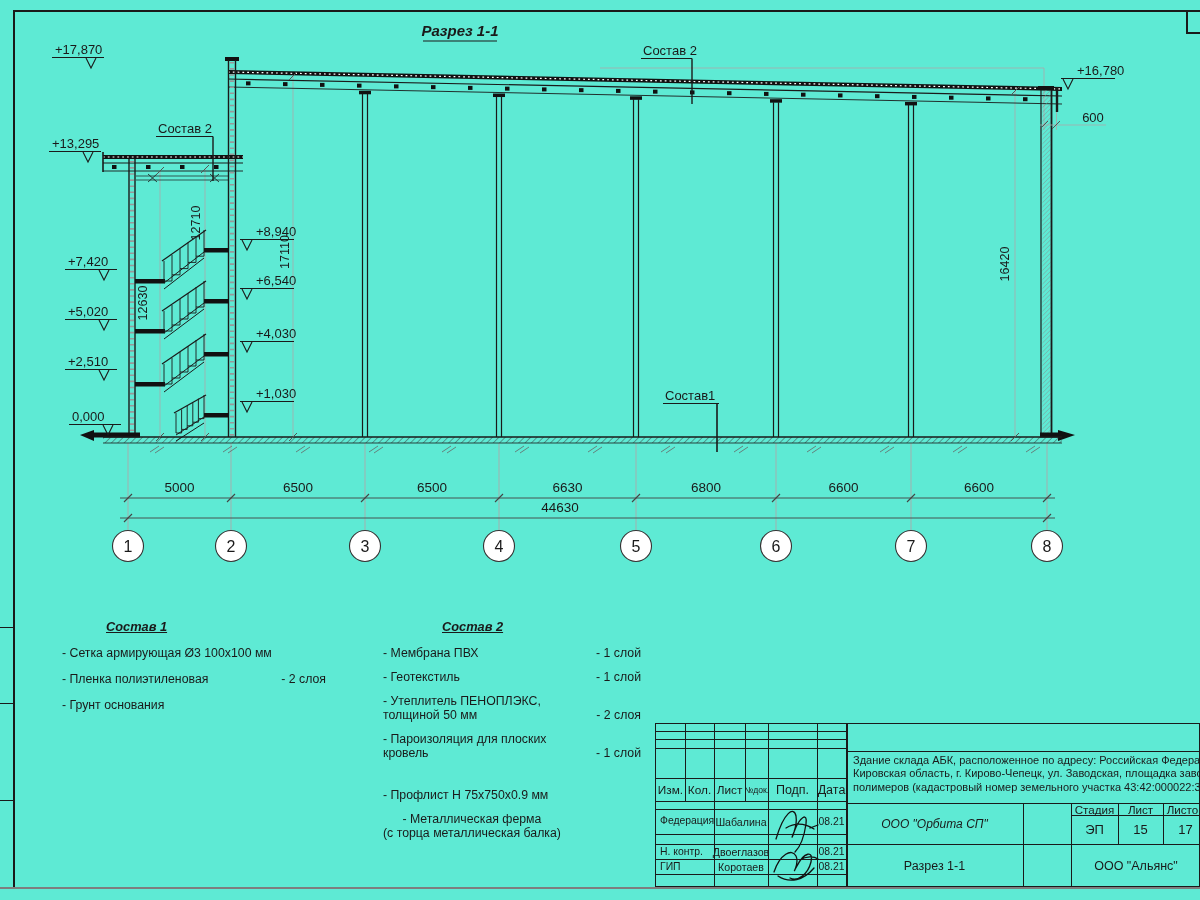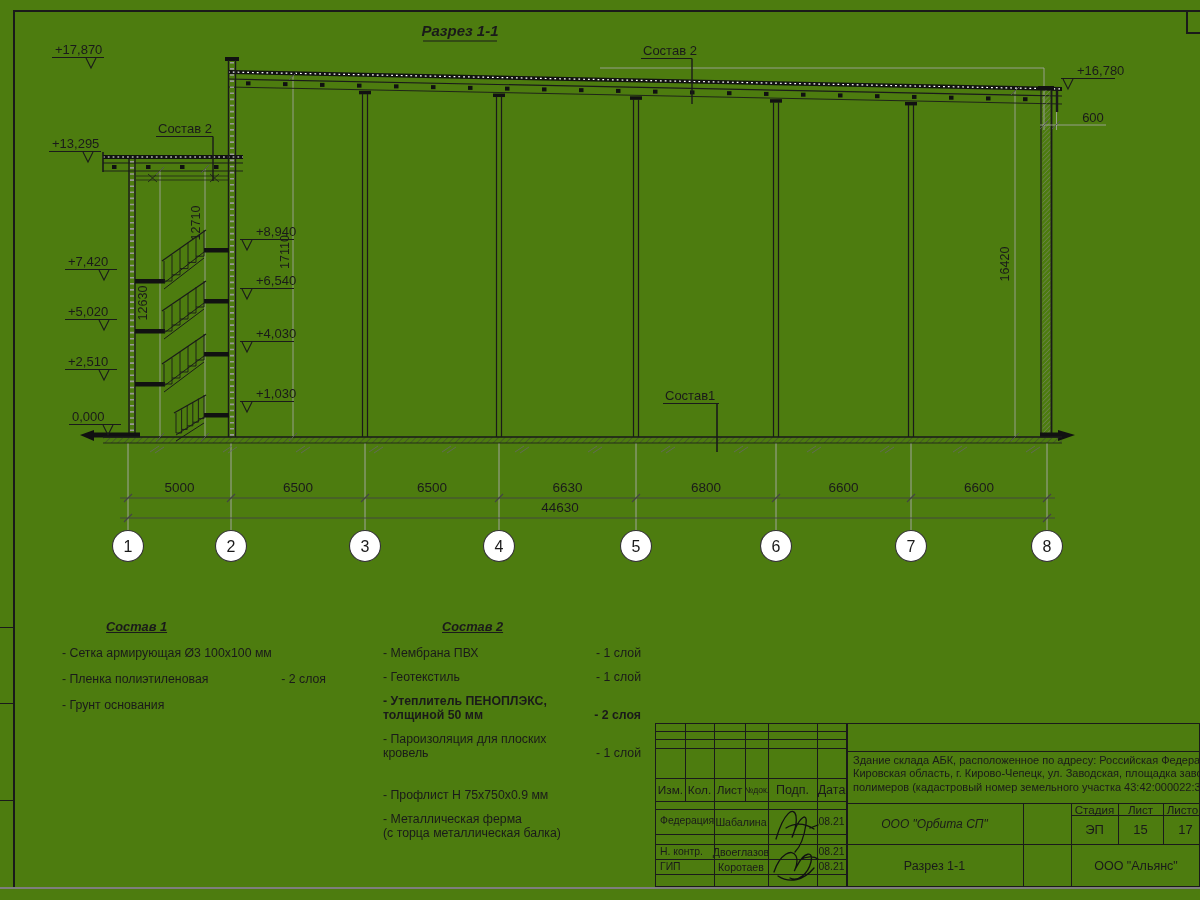--- a/index.html
+++ b/index.html
@@ -1,16 +1,16 @@
 <!DOCTYPE html>
 <html><head>
 <meta charset="utf-8">
 <style>
   html,body{margin:0;padding:0;background:#fff;}
-  .sheet{position:relative;width:1200px;height:900px;background:#4d7c0f;overflow:hidden;
+  .sheet{position:relative;width:1200px;height:900px;background:#5eead4;overflow:hidden;
          font-family:"Liberation Sans",sans-serif;color:#1a1a1a;}
   .hl{position:absolute;background:#1a1a1a;}
   .grayl{position:absolute;background:#7e7e7e;}
   svg text{font-family:"Liberation Sans",sans-serif;fill:#1a1a1a;}
   
   .legend{position:absolute;font-size:12.3px;line-height:1.14;}
   .legend .ltitle{font-style:italic;font-weight:bold;text-decoration:underline;font-size:12.8px;margin-bottom:11px;}
   .legend .item{display:flex;justify-content:space-between;align-items:flex-end;margin-bottom:12px;}
   .legend .iname{white-space:pre-line;}
   .legend .ival{white-space:nowrap;padding-left:8px;}
@@ -361,34 +361,34 @@
   <div class="legend" style="left:383px;top:620px;width:258px;">
     <div class="ltitle" style="margin-left:59px;display:inline-block;">Состав 2</div>
     <div class="item" style="margin-bottom:10px;">
       <span class="iname">- Мембрана ПВХ</span>
       <span class="ival">- 1 слой</span>
     </div>
     <div class="item" style="margin-bottom:10px;">
       <span class="iname">- Геотекстиль</span>
       <span class="ival">- 1 слой</span>
     </div>
-    <div class="item" style="margin-bottom:10px;font-weight:bold;">
+    <div class="item" style="margin-bottom:10px;">
       <span class="iname">- Утеплитель ПЕНОПЛЭКС,
   толщиной 50 мм</span>
       <span class="ival">- 2 слоя</span>
     </div>
     <div class="item" style="margin-bottom:10px;">
       <span class="iname">- Пароизоляция для плоских кровель</span>
       <span class="ival">- 1 слой</span>
     </div>
     <div class="item" style="margin-bottom:10px;margin-top:28px;">
       <span class="iname">- Профлист Н 75х750х0.9 мм</span>
       <span class="ival"></span>
     </div>
-    <div class="item" style="margin-bottom:10px;">
+    <div class="item" style="margin-bottom:10px;text-align:center;">
       <span class="iname">- Металлическая ферма
   (с торца металлическая балка)</span>
       <span class="ival"></span>
     </div>
   </div>
 
   <div class="tb">
 
     <div class="v" style="left:29px;top:0;width:1.2px;height:77px;"></div>
     <div class="v" style="left:89px;top:0;width:1.2px;height:77px;"></div>

